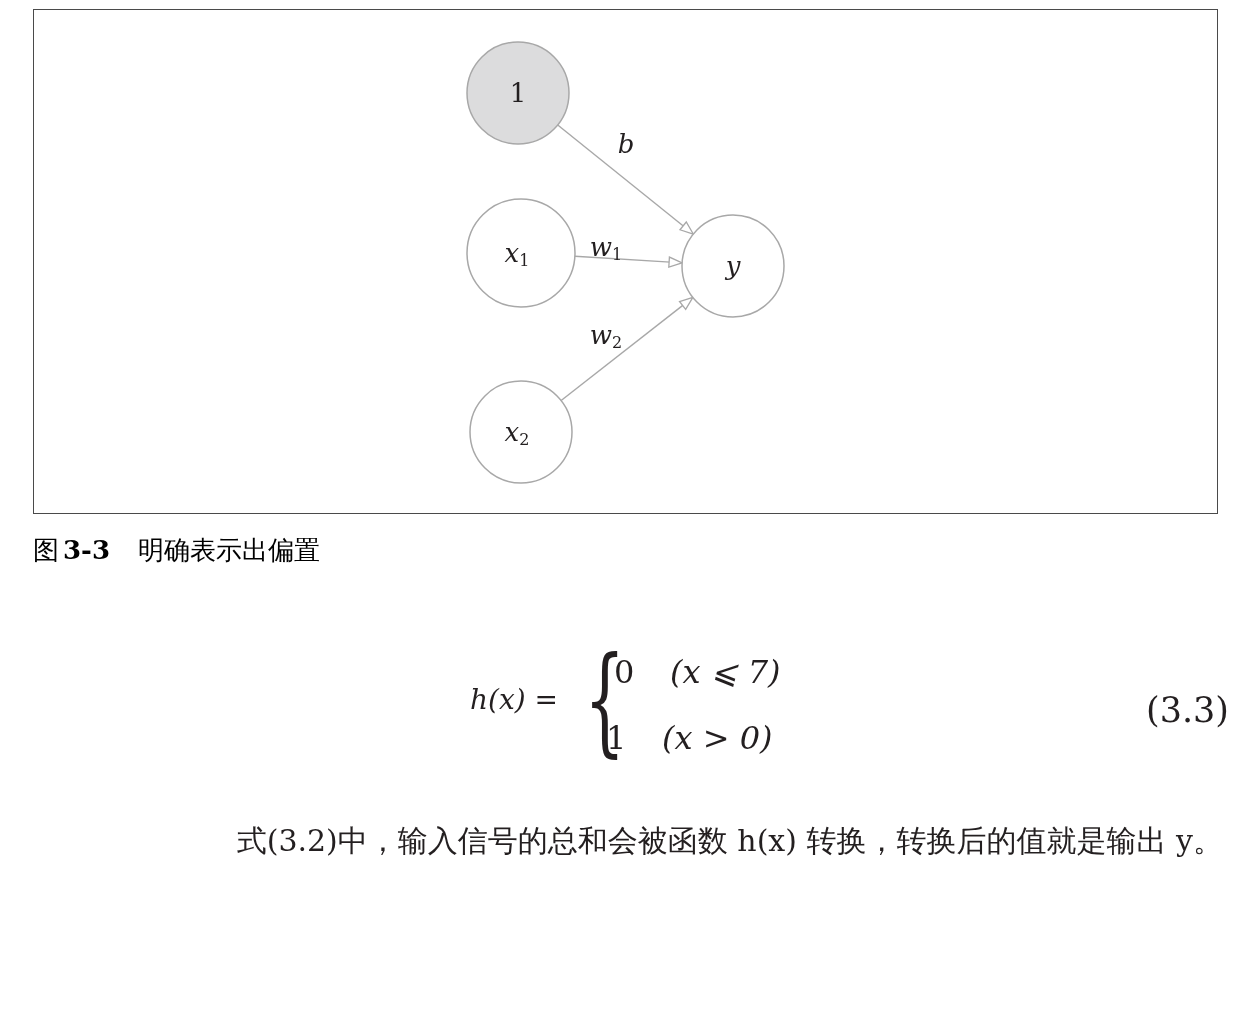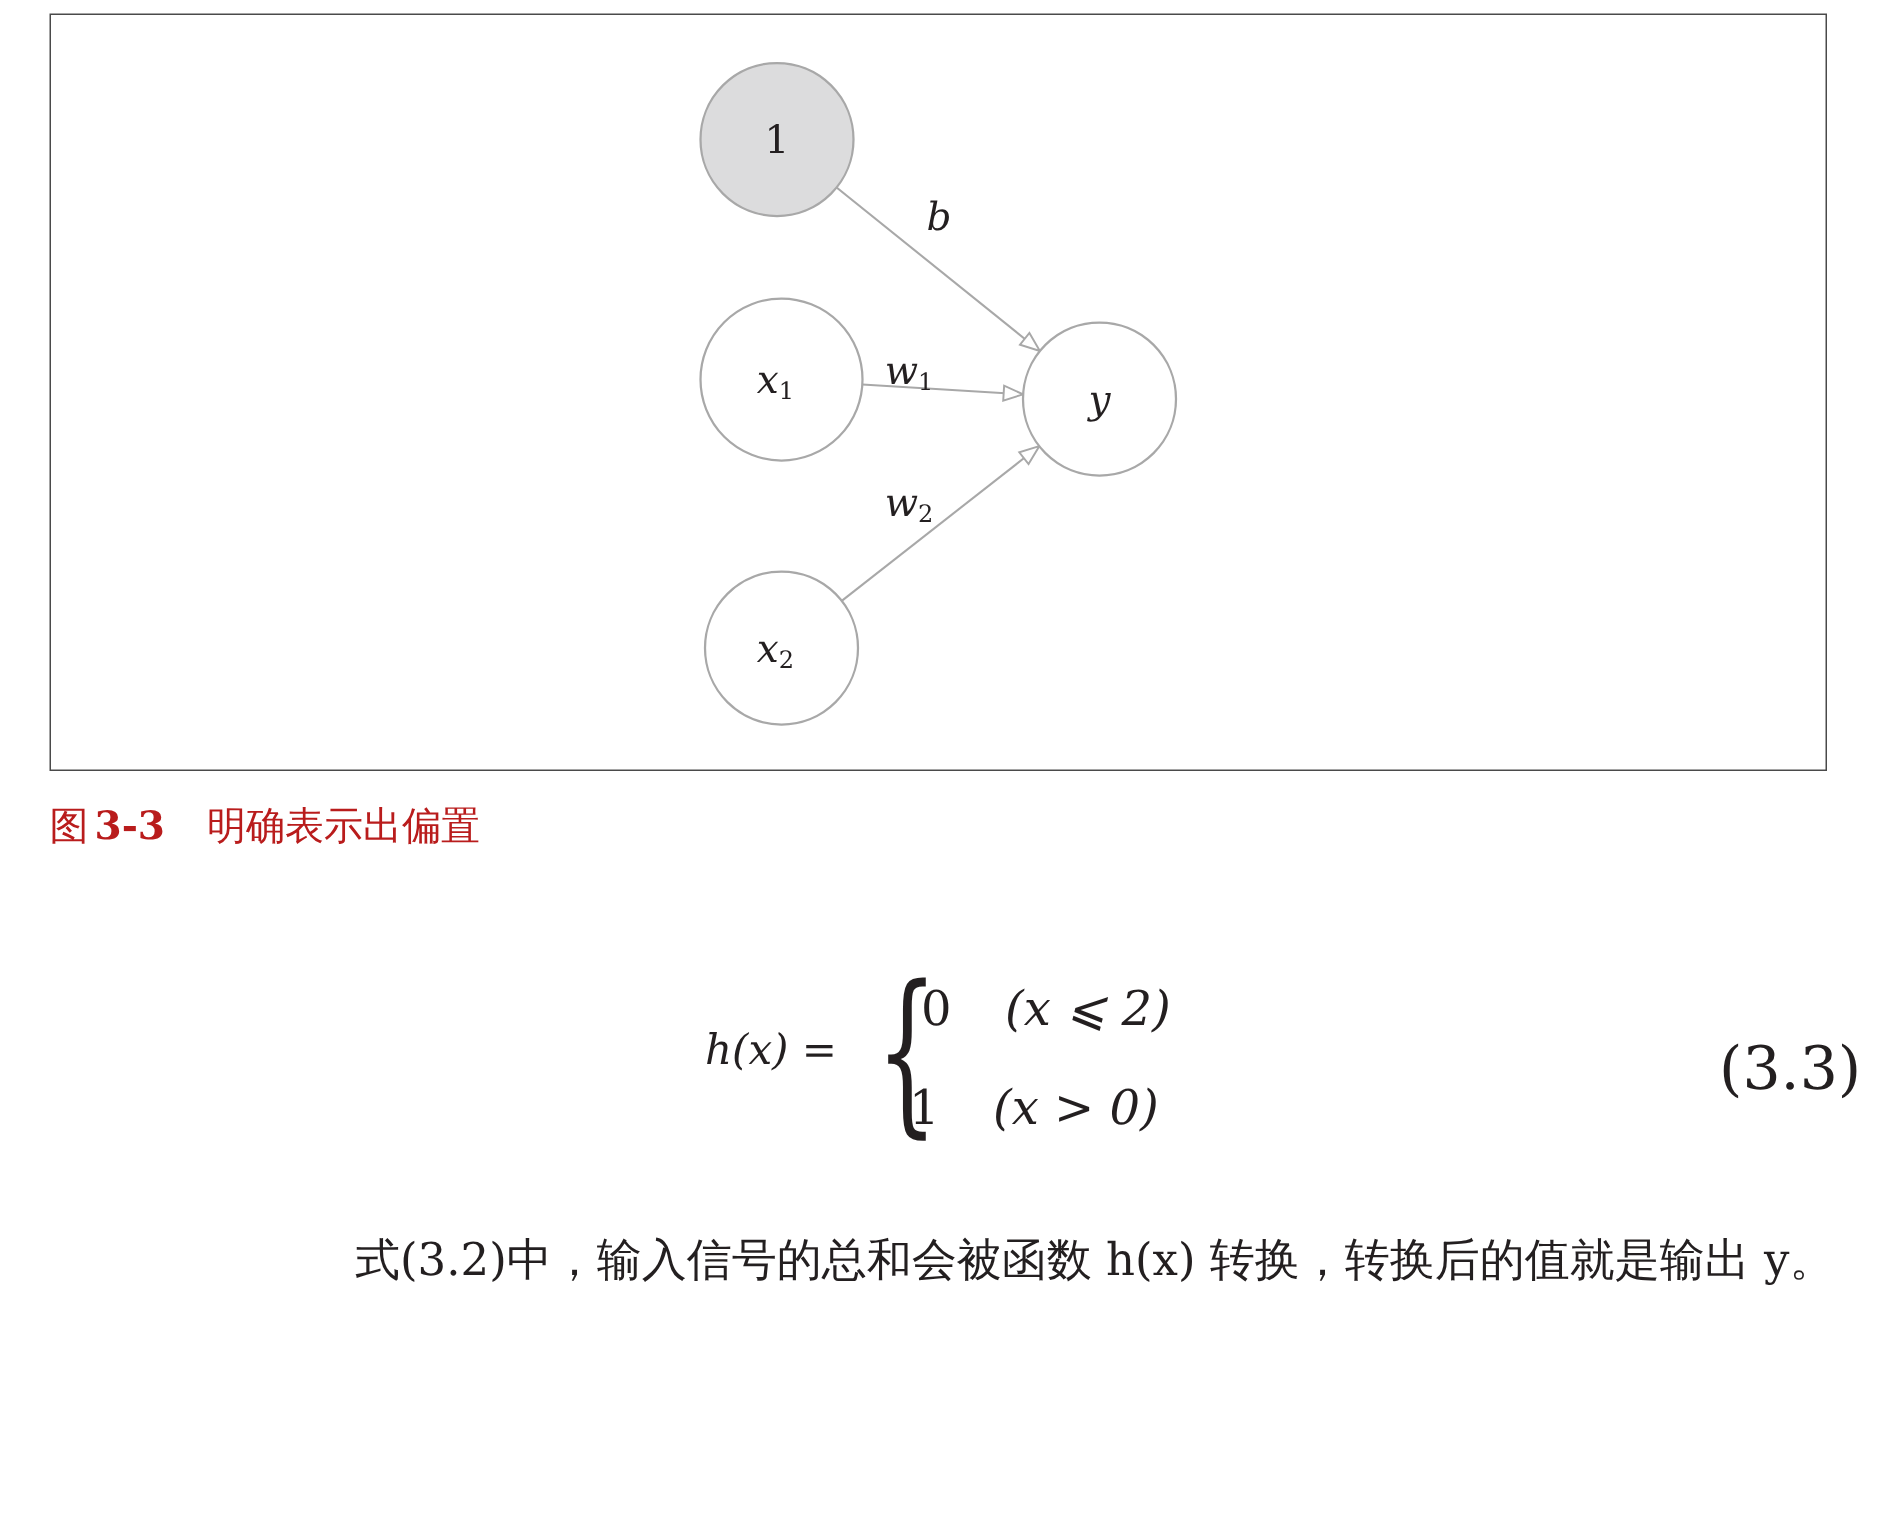--- a/index.html
+++ b/index.html
@@ -3,28 +3,28 @@
 <meta charset="utf-8">
 <style>
   html, body { margin:0; padding:0; background:#ffffff; }
   body { width:1256px; height:1009px; position:relative; overflow:hidden;
          font-family:"DejaVu Serif", serif; color:#231f20; }
   .frame { position:absolute; left:33px; top:9px; width:1185px; height:505px;
            border:1.5px solid #4a4a4a; box-sizing:border-box; }
   svg.diagram { position:absolute; left:0; top:0; }
   .math { font-family:"DejaVu Serif", serif; font-style:italic; }
   .caption { position:absolute; left:33px; top:533px; font-size:26px;
-             font-family:"DejaVu Sans", sans-serif; color:#b91c1c; white-space:nowrap; }
+             font-family:"DejaVu Sans", sans-serif; color:#000000; white-space:nowrap; }
   .caption .num { font-family:"DejaVu Serif", serif; font-weight:bold; margin-right:28px; margin-left:4px; }
   .equation { position:absolute; left:458px; top:645px; height:125px; }
   .eq-lhs { position:absolute; left:0; top:38px; font-size:28px; white-space:nowrap;margin-left:12px; }
   .brace { position:absolute; left:126px; top:-4px; font-size:118px; line-height:1; font-family:"DejaVu Serif", serif; transform:scaleX(0.55); transform-origin:left; }
   .case { position:absolute; font-size:32px; white-space:nowrap; }
   .case .val { display:inline-block; width:56px; font-style:normal; }
-  .eq-number { position:absolute; left:1146px; top:690px; font-size:40px; }
+  .eq-number { position:absolute; left:1146px; top:690px; font-size:35px; }
   .para { position:absolute; left:33px; top:808px; width:1190px; font-size:30px; line-height:65px; }
   .para p { margin:0; white-space:nowrap; }
   .para .indent { padding-left:72px;text-align:right; }
 </style>
 </head>
 <body>
 
 <div class="frame"></div>
 
 <svg class="diagram" id="diagram" width="1256" height="520" xmlns="http://www.w3.org/2000/svg">
@@ -62,21 +62,21 @@
   </svg>
 
 <div class="caption">
   <span>图</span><span class="num">3-3</span><span>明确表示出偏置</span>
 </div>
 
 <div class="equation">
   <div class="eq-lhs math">h(x) =</div>
   <div class="brace">{</div>
   <div class="case" style="left:156px; top:8px;">
-    <span class="val">0</span><span class="math">(x ⩽ 2)</span>
+    <span class="val">0</span><span class="math">(x ⩽ 7)</span>
   </div>
   <div class="case" style="left:148px; top:74px;">
     <span class="val">1</span><span class="math">(x &gt; 0)</span>
   </div>
 </div>
 <div class="eq-number">(3.3)</div>
 
 <div class="para">
   <p class="indent">式(3.2)中，输入信号的总和会被函数 h(x) 转换，转换后的值就是输出 y。</p>
 </div>

